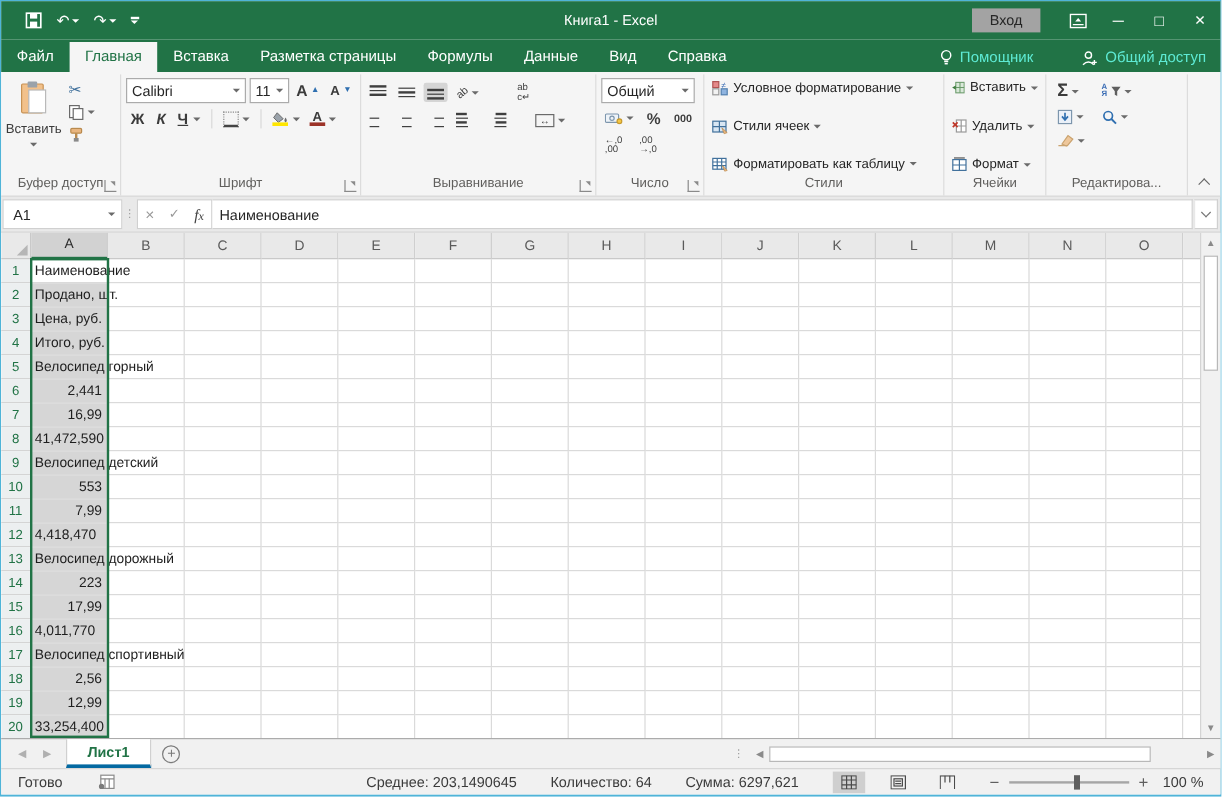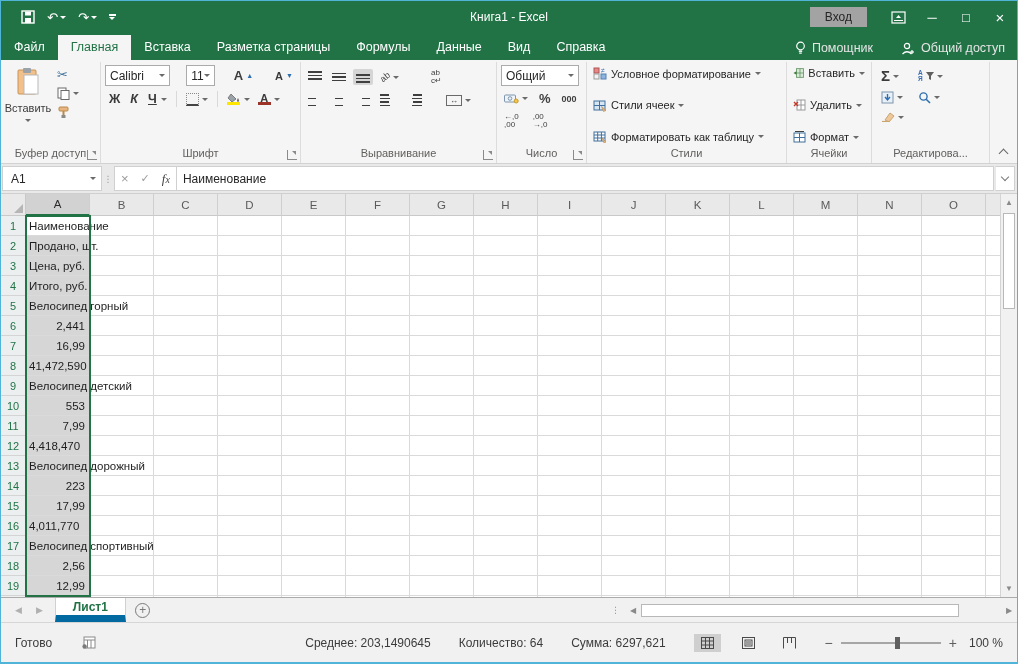--- a/index.html
+++ b/index.html
@@ -20,21 +20,21 @@
   .title-right { margin-left:auto; display:flex; align-items:center; height:100%; }
   .signin { background:#a3a3a3; color:#262626; font-size:12px; padding:3px 15px; margin-right:14px; cursor:default; }
   .winbtn { width:34px; height:100%; display:flex; align-items:center; justify-content:center;
     color:#fff; font-size:13px; }
   .ribbon-opts svg { display:block; }
 
   
   .tabrow { height:27px; background:#217346; display:flex; align-items:flex-end; flex:none; font-size:12.5px; }
   .rtab { color:#fff; padding:5px 13px 6px; cursor:default; }
   .rtab.active { background:#f5f5f5; color:#217346; }
-  .tabrow-right { margin-left:auto; display:flex; align-items:center; gap:4px; color:#e5e5e5; padding-bottom:5px; }
+  .tabrow-right { margin-left:auto; display:flex; align-items:center; gap:16px; color:#5eead4; padding-bottom:5px; }
   .tr-item { display:flex; align-items:center; gap:6px; padding:0 12px; font-size:12.5px; }
 
   
   .ribbon { height:104px; background:#f5f5f5; border-bottom:1px solid #d2d2d2;
     display:flex; flex:none; font-size:11px; color:#3b3b3b; padding-top:2px; }
   .group { position:relative; border-right:1px solid #dcdcdc; display:flex; flex-direction:column; flex:none; }
   .group-body { flex:1; display:flex; padding:3px 4px 0; }
   .group-label { height:17px; text-align:center; color:#605f5d; font-size:11px; line-height:15px; position:relative; }
   .launcher { position:absolute; right:3px; bottom:3px; width:10px; height:10px;
     border-left:1px solid #8a8a8a; border-bottom:1px solid #8a8a8a; }
@@ -126,34 +126,34 @@
   
   .vscroll { position:absolute; right:0; top:0; bottom:0; width:17px; background:#f1f1f1; border-left:1px solid #d4d4d4; }
   .vs-arrow { height:17px; display:flex; align-items:center; justify-content:center; color:#8a8a8a; font-size:8px; }
   .vs-thumb { position:absolute; left:2px; right:2px; top:19px; height:96px; background:#fff; border:1px solid #b8b8b8; }
   .vs-arrow.bottom { position:absolute; bottom:0; left:0; right:0; }
 
   
   .sheetbar { height:25px; background:#f1f1f1; border-top:1px solid #ababab; display:flex; align-items:stretch; flex:none; }
   .nav-arrows { display:flex; align-items:center; gap:14px; padding:0 12px 0 14px; color:#b0b0b0; font-size:9px; }
   .sheettab { background:#fff; border-left:1px solid #d0d0d0; border-right:1px solid #d0d0d0;
-    border-bottom:7px solid #0369a1; color:#217346; font-weight:bold; font-size:12px;
+    border-bottom:3px solid #0369a1; color:#217346; font-weight:bold; font-size:12px;
     display:flex; align-items:center; padding:0 17px; }
   .addsheet { display:flex; align-items:center; justify-content:center; width:34px; }
   .addsheet .circ { width:15px; height:15px; border:1px solid #7a7a7a; border-radius:50%;
     color:#7a7a7a; font-size:12px; line-height:13px; text-align:center; }
   .sb-spacer { flex:1; }
   .sb-split { display:flex; align-items:center; color:#9a9a9a; font-size:9px; padding:0 4px; letter-spacing:1px;}
   .hscroll { width:392px; display:flex; align-items:center; background:#f1f1f1; }
   .hs-arrow { width:16px; text-align:center; color:#8a8a8a; font-size:8px; }
   .hs-track { flex:1; height:15px; position:relative; }
   .hs-thumb { position:absolute; left:0; top:1px; height:13px; width:318px; background:#fff; border:1px solid #b8b8b8; }
 
   
-  .statusbar { height:40px; background:#f1f1f1; border-top:1px solid #d6d6d6; display:flex;
+  .statusbar { height:22px; background:#f1f1f1; border-top:1px solid #d6d6d6; display:flex;
     align-items:center; font-size:12px; color:#3b3b3b; flex:none; }
   .sb-mode { padding-left:14px; }
   .macro { margin-left:30px; display:flex; align-items:center; }
   .sb-right { margin-left:auto; display:flex; align-items:center; }
   .sb-stat { margin-right:28px; }
   .viewbtns { display:flex; align-items:center; gap:14px; margin-right:22px; }
   .viewbtn { padding:3px 7px; display:flex; align-items:center; }
   .viewbtn.active { background:#cfcfcf; }
   .zoomctl { display:flex; align-items:center; gap:8px; margin-right:12px; }
   .zoom-track { width:100px; height:2px; background:#a6a6a6; position:relative; }
@@ -267,21 +267,21 @@
                 <rect x="4.5" y="9" width="4" height="3" fill="#8a8a8a"></rect>
               </svg>
             </span>
         </div>
       </div>
       <div class="group-label"><span>Буфер доступ</span><span class="launcher"></span></div>
     </div>
 
     <div class="group" style="width:200px">
       <div class="group-body" style="flex-direction:column; gap:4px;">
-        <div class="row" style="gap:16px;">
+        <div class="row" style="gap:3px;">
           <span class="combo" style="width:112px">
               <span>Calibri</span>
               <span class="caret"></span>
             </span>
           <span class="combo" style="width:36px">
               <span>11</span>
               <span class="caret"></span>
             </span>
           <span class="grow-a btn">А<sup>▲</sup></span>
           <span class="grow-a btn" style="font-size:11px">А<sup>▼</sup></span>

